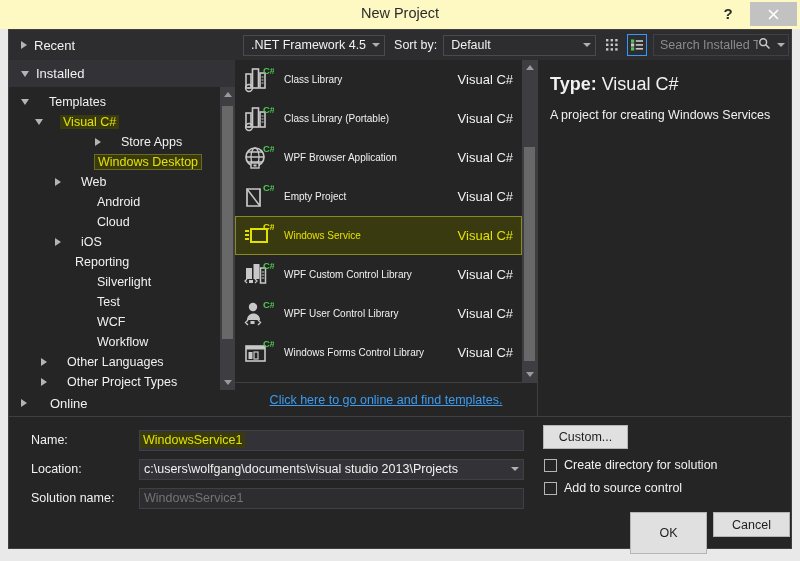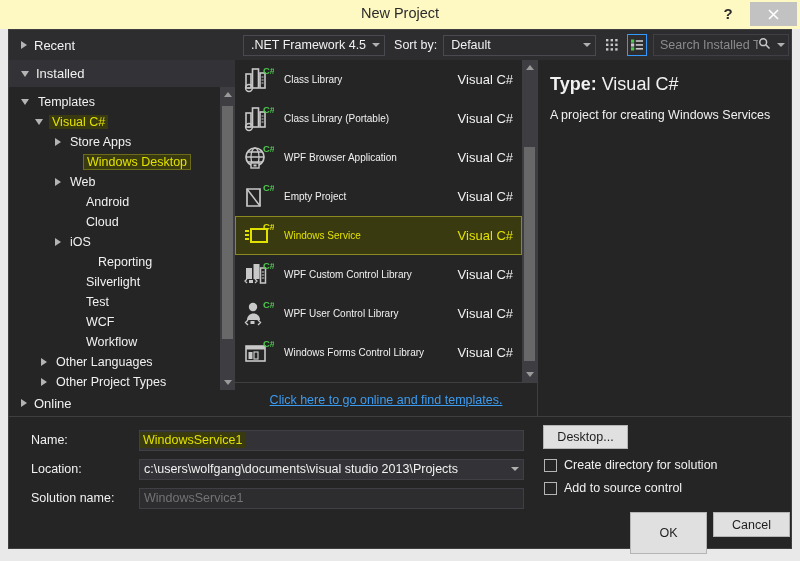--- a/index.html
+++ b/index.html
@@ -101,29 +101,29 @@
   }
   .installed-row {
     height: 27px; background: #333337; display: flex; align-items: center;
     gap: 7px; padding-left: 12px; color: #f1f1f1; font-size: 13px; cursor: pointer;
     flex: none;
   }
   .tree-scroll {
     flex: 1; position: relative; overflow: hidden; padding-top: 5px;
   }
   .tree-item {
-    height: 20px; display: flex; align-items: center; gap: 6px;
+    height: 20px; display: flex; align-items: center; gap: 17px;
     color: #f1f1f1; font-size: 12.5px; cursor: pointer; white-space: nowrap;
   }
   .tree-item .lbl { padding: 0 3px; }
   .tree-item.sel-soft .lbl { background: #3a3a10; color: #e2e200; }
   .tree-item.sel-box .lbl { background: #3a3a10; color: #e2e200; border: 1px solid #6b6b1a; padding: 0 3px; }
   .tree-item .spacer { width: 0; flex: none; }
   .online-row {
-    height: 26px; display: flex; align-items: center; gap: 7px;
+    height: 26px; display: flex; align-items: center; gap: 23px;
     padding-left: 12px; color: #f1f1f1; font-size: 13px; cursor: pointer; flex: none;
   }
 
   
   .vscroll {
     position: absolute; width: 15px; top: 0; bottom: 0; right: 0;
     background: #3e3e42; display: flex; flex-direction: column;
   }
   .vscroll .sb-btn { height: 15px; flex: none; display: flex; align-items: center; justify-content: center; cursor: pointer; }
   .vscroll .sb-track { flex: 1; position: relative; }
@@ -276,21 +276,21 @@
         <div class="tree-scroll">
           <div id="tree-host">
               <div class="tree-item" style="padding-left: 12px;">
                 <span class="tri open"></span>
                 <span class="lbl">Templates</span>
               </div>
               <div class="tree-item sel-soft" style="padding-left: 26px;">
                 <span class="tri open"></span>
                 <span class="lbl">Visual C#</span>
               </div>
-              <div class="tree-item" style="padding-left: 46px;">
+              <div class="tree-item" style="padding-left: 46px; margin-left: 40px;">
                 <span class="tri"></span>
                 <span class="lbl">Store Apps</span>
               </div>
               <div class="tree-item sel-box" style="padding-left: 58px;">
                 <span class="spacer" style="width: 10px;"></span>
                 <span class="lbl">Windows Desktop</span>
               </div>
               <div class="tree-item" style="padding-left: 46px;">
                 <span class="tri"></span>
                 <span class="lbl">Web</span>
@@ -300,21 +300,21 @@
                 <span class="lbl">Android</span>
               </div>
               <div class="tree-item" style="padding-left: 58px;">
                 <span class="spacer" style="width: 10px;"></span>
                 <span class="lbl">Cloud</span>
               </div>
               <div class="tree-item" style="padding-left: 46px;">
                 <span class="tri"></span>
                 <span class="lbl">iOS</span>
               </div>
-              <div class="tree-item" style="padding-left: 70px;">
+              <div class="tree-item" style="padding-left: 24px; margin-left: 12px;">
                 <span class="spacer" style="width: 10px;"></span>
                 <span class="lbl">Reporting</span>
               </div>
               <div class="tree-item" style="padding-left: 58px;">
                 <span class="spacer" style="width: 10px;"></span>
                 <span class="lbl">Silverlight</span>
               </div>
               <div class="tree-item" style="padding-left: 58px;">
                 <span class="spacer" style="width: 10px;"></span>
                 <span class="lbl">Test</span>
@@ -493,21 +493,21 @@
       </div>
 
       <div class="field-row" style="top:70px;">
         <span class="field-label">Solution name:</span>
         <div class="tbox disabled" style="width:385px;">
           <span class="val">WindowsService1</span>
         </div>
       </div>
 
       <div class="btn" style="position:absolute; left:534px; top:8px; width:85px; height:24px;">
-        <span>Desktop...</span>
+        <span>Custom...</span>
       </div>
 
       <div class="chk-row" style="left:535px; top:41px;">
         <span class="chk"></span>
         <span class="chk-lbl">Create directory for solution</span>
       </div>
 
       <div class="chk-row" style="left:535px; top:64px;">
         <span class="chk"></span>
         <span class="chk-lbl">Add to source control</span>

